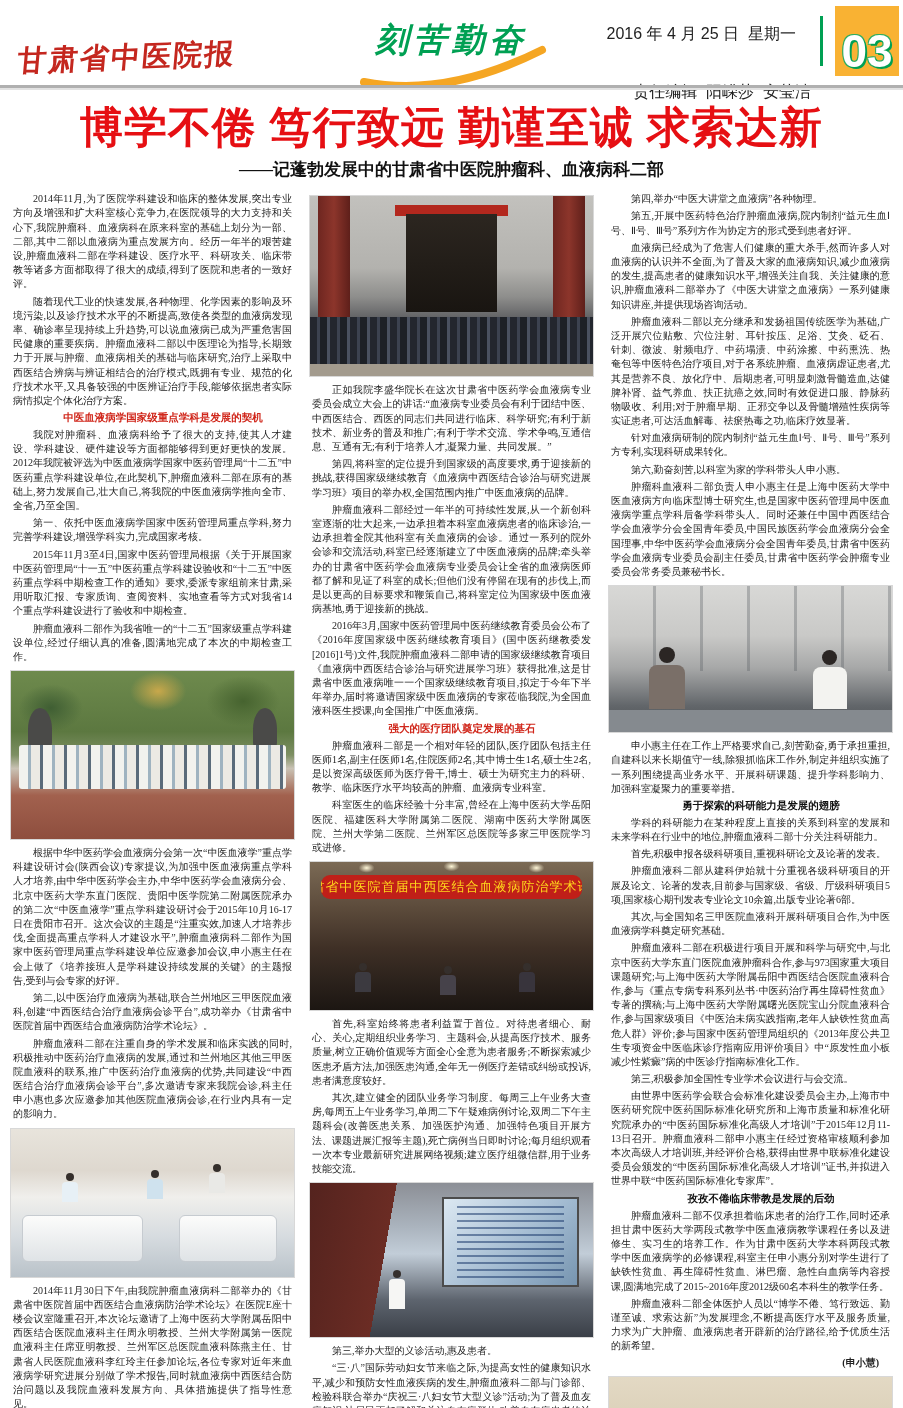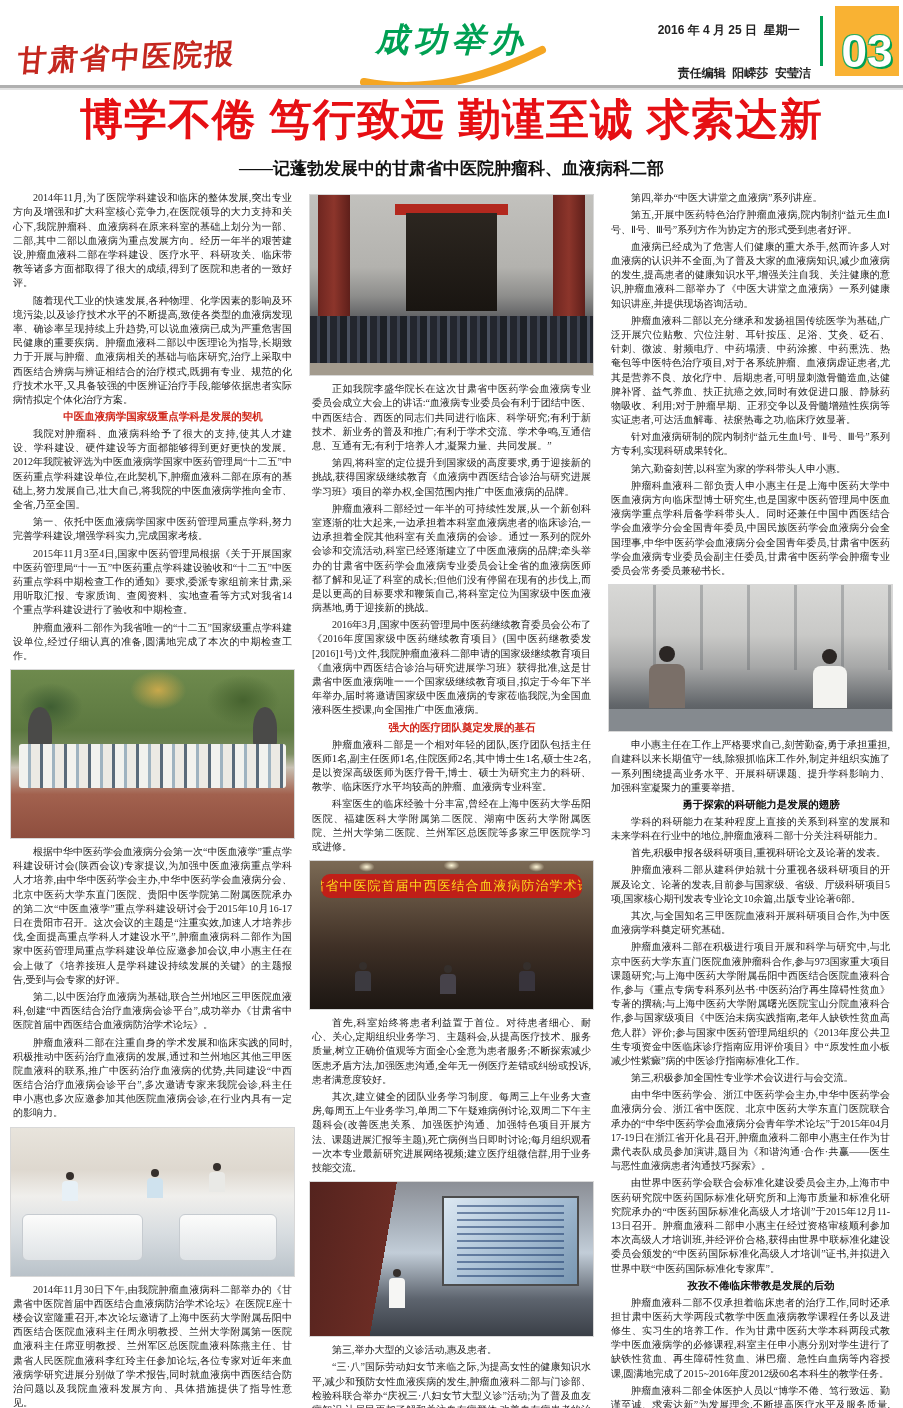--- a/index.html
+++ b/index.html
@@ -6,32 +6,32 @@
   .page{width:903px;height:1408px;margin:0 auto;background:#ffffff;position:relative;overflow:hidden;
         font-family:"Liberation Sans",sans-serif;color:#222;}
   
   .masthead{position:relative;height:88px;}
   .paper-title{position:absolute;left:18px;top:38px;font-family:"DejaVu Serif",serif;font-weight:bold;
         font-size:29px;color:#c4271f;letter-spacing:2px;transform:skewX(-7deg) rotate(-2deg);}
   .section-wrap{position:absolute;left:50%;top:18px;transform:translateX(-50%);text-align:center;width:240px;}
   .section-title{font-family:"DejaVu Serif",serif;font-style:italic;font-weight:bold;
         font-size:33px;color:#00a053;letter-spacing:5px;position:relative;z-index:2;}
   .swoosh{position:absolute;left:14px;top:26px;z-index:1;}
-  .date-block{position:absolute;right:92px;top:20px;font-size:12px;font-weight:bold;color:#222;
+  .date-block{position:absolute;right:92px;top:20px;font-size:16px;font-weight:normal;color:#222;
         line-height:1.8;text-align:left;white-space:pre;}
   .green-rule{position:absolute;right:80px;top:16px;width:3px;height:50px;background:#00a053;}
   .page-box{position:absolute;right:4px;top:6px;width:64px;height:70px;background:#f9b233;
         display:flex;align-items:center;justify-content:center;}
   .page-num{font-size:46px;font-weight:bold;color:#ffffff;
         text-shadow:2px 2px 0 #00a053,-1px -1px 0 #2fae62,1px -1px 0 #2fae62,-1px 1px 0 #2fae62;margin-top:20px;}
   .masthead-rule{position:absolute;left:0;right:0;bottom:0;height:3px;background:#b0b0b0;box-shadow:0 2px 0 #e2e2e2;}
   
-  .headline-area{text-align:center;padding:8px 0 4px;}
+  .headline-area{text-align:center;padding:16px 0 4px;}
   .headline{margin:0;font-size:43px;font-weight:900;color:#e60f13;letter-spacing:1px;line-height:1.1;}
-  .deck{margin:14px 0 4px;font-family:"Liberation Serif",serif;font-size:17px;color:#111;font-weight:bold;}
+  .deck{margin:7px 0 4px;font-family:"Liberation Serif",serif;font-size:17px;color:#111;font-weight:bold;}
   
   .columns{display:flex;gap:14px;padding:0 10px;height:1238px;}
   .col{flex:1;min-width:0;overflow:hidden;}
   p.t{margin:3px;font-family:"Liberation Serif",serif;font-size:10px;line-height:1.42;text-align:justify;
       text-indent:2em;color:#1d1d1d;}
   p.sh{margin:2px 0;font-family:"Liberation Serif",serif;font-size:10.5px;font-weight:bold;text-indent:2em;text-align:center;}
   p.sh.red{color:#d0261a;}
   p.sh.blk{color:#111;}
   .byline{font-family:"Liberation Serif",serif;font-size:10px;text-align:right;padding-right:14px;font-weight:bold;}
   
@@ -99,21 +99,21 @@
 <body>
 
 <div class="page">
 
   <div class="masthead">
     <div class="paper-title">甘肃省中医院报</div>
     <div class="section-wrap">
       <svg class="swoosh" width="210" height="46" viewBox="0 0 210 46">
         <path d="M18,38 Q100,54 196,6" stroke="#f5a623" stroke-width="8" fill="none" stroke-linecap="round"></path>
       </svg>
-      <div class="section-title">成功举办</div>
+      <div class="section-title">刻苦勤奋</div>
     </div>
     <div class="date-block"><span>2016 年 4 月 25 日  星期一</span><br>
       <span>责任编辑  阳嵘莎  安莹洁</span></div>
     <div class="green-rule"></div>
     <div class="page-box">
       <span class="page-num">03</span>
     </div>
     <div class="masthead-rule"></div>
   </div>
 
@@ -198,21 +198,21 @@
         <div class="fig" style="left:28%;bottom:18%">
             <div class="h"></div>
             <div class="b" style="background:#f6f6f4;height:30px"></div>
           </div>
       </div>
       <p class="t">第三,举办大型的义诊活动,惠及患者。</p>
       <p class="t">“三·八”国际劳动妇女节来临之际,为提高女性的健康知识水平,减少和预防女性血液疾病的发生,肿瘤血液科二部与门诊部、检验科联合举办“庆祝三·八妇女节大型义诊”活动;为了普及血友病知识,让居民更加了解和关注血友病群体,改善血友病患者的治疗和生活环境,让血友病患者树立正确的治疗观念和战胜病魔的信心,在“世界血友病日”举办义诊活动;为降低癌症发病率、做到早发现、早诊治、早治疗,最大限度提高患者生存质量,推进癌症防控事业的发展,在世界抗癌日来临之际,举办“我们能我能战胜癌症”大型主题义诊活动。</p>
     </div>
 
     <div class="col">
-      <p class="t">第四,举办“中医大讲堂之血液病”系列讲座。</p>
+      <p class="t">第四,举办“中医大讲堂之血液病”各种物理。</p>
       <p class="t">第五,开展中医药特色治疗肿瘤血液病,院内制剂“益元生血Ⅰ号、Ⅱ号、Ⅲ号”系列方作为协定方的形式受到患者好评。</p>
       <p class="t">血液病已经成为了危害人们健康的重大杀手,然而许多人对血液病的认识并不全面,为了普及大家的血液病知识,减少血液病的发生,提高患者的健康知识水平,增强关注自我、关注健康的意识,肿瘤血液科二部举办了《中医大讲堂之血液病》一系列健康知识讲座,并提供现场咨询活动。</p>
       <p class="t">肿瘤血液科二部以充分继承和发扬祖国传统医学为基础,广泛开展穴位贴敷、穴位注射、耳针按压、足浴、艾灸、砭石、针刺、微波、射频电疗、中药塌渍、中药涂擦、中药熏洗、热奄包等中医特色治疗项目,对于各系统肿瘤、血液病虚证患者,尤其是营养不良、放化疗中、后期患者,可明显刺激骨髓造血,达健脾补肾、益气养血、扶正抗癌之效,同时有效促进口服、静脉药物吸收、利用;对于肿瘤早期、正邪交争以及骨髓增殖性疾病等实证患者,可达活血解毒、祛瘀热毒之功,临床疗效显著。</p>
       <p class="t">针对血液病研制的院内制剂“益元生血Ⅰ号、Ⅱ号、Ⅲ号”系列方专利,实现科研成果转化。</p>
       <p class="t">第六,勤奋刻苦,以科室为家的学科带头人申小惠。</p>
       <p class="t">肿瘤科血液科二部负责人申小惠主任是上海中医药大学中医血液病方向临床型博士研究生,也是国家中医药管理局中医血液病学重点学科后备学科带头人。同时还兼任中国中西医结合学会血液学分会全国青年委员,中国民族医药学会血液病分会全国理事,中华中医药学会血液病分会全国青年委员,甘肃省中医药学会血液病专业委员会副主任委员,甘肃省中医药学会肿瘤专业委员会常务委员兼秘书长。</p>
       <div class="photo" id="photo-f">
         <div class="cab"></div>
         <div class="pf" style="left:14%;bottom:16%;width:36px">
           <div class="ph" style="width:16px;height:16px"></div>
@@ -225,21 +225,20 @@
         <div class="desk"></div>
       </div>
       <p class="t">申小惠主任在工作上严格要求自己,刻苦勤奋,勇于承担重担,自建科以来长期值守一线,除狠抓临床工作外,制定并组织实施了一系列围绕提高业务水平、开展科研课题、提升学科影响力、加强科室凝聚力的重要举措。</p>
       <p class="sh blk">勇于探索的科研能力是发展的翅膀</p>
       <p class="t">学科的科研能力在某种程度上直接的关系到科室的发展和未来学科在行业中的地位,肿瘤血液科二部十分关注科研能力。</p>
       <p class="t">首先,积极申报各级科研项目,重视科研论文及论著的发表。</p>
       <p class="t">肿瘤血液科二部从建科伊始就十分重视各级科研项目的开展及论文、论著的发表,目前参与国家级、省级、厅级科研项目5项,国家核心期刊发表专业论文10余篇,出版专业论著6部。</p>
       <p class="t">其次,与全国知名三甲医院血液科开展科研项目合作,为中医血液病学科奠定研究基础。</p>
       <p class="t">肿瘤血液科二部在积极进行项目开展和科学与研究中,与北京中医药大学东直门医院血液肿瘤科合作,参与973国家重大项目课题研究;与上海中医药大学附属岳阳中西医结合医院血液科合作,参与《重点专病专科系列丛书·中医药治疗再生障碍性贫血》专著的撰稿;与上海中医药大学附属曙光医院宝山分院血液科合作,参与国家级项目《中医治未病实践指南,老年人缺铁性贫血高危人群》评价;参与国家中医药管理局组织的《2013年度公共卫生专项资金中医临床诊疗指南应用评价项目》中“原发性血小板减少性紫癜”病的中医诊疗指南标准化工作。</p>
       <p class="t">第三,积极参加全国性专业学术会议进行与会交流。</p>
-      <p class="t">由中华中医药学会、浙江中医药学会主办,中华中医药学会血液病分会、浙江省中医院、北京中医药大学东直门医院联合承办的“中华中医药学会血液病分会青年学术论坛”于2015年04月17-19日在浙江省开化县召开,肿瘤血液科二部申小惠主任作为甘肃代表队成员参加演讲,题目为《和谐沟通·合作·共赢——医生与恶性血液病患者沟通技巧探索》。</p>
       <p class="t">由世界中医药学会联合会标准化建设委员会主办,上海市中医药研究院中医药国际标准化研究所和上海市质量和标准化研究院承办的“中医药国际标准化高级人才培训”于2015年12月11-13日召开。肿瘤血液科二部申小惠主任经过资格审核顺利参加本次高级人才培训班,并经评价合格,获得由世界中联标准化建设委员会颁发的“中医药国际标准化高级人才培训”证书,并拟进入世界中联“中医药国际标准化专家库”。</p>
       <p class="sh blk">孜孜不倦临床带教是发展的后劲</p>
       <p class="t">肿瘤血液科二部不仅承担着临床患者的治疗工作,同时还承担甘肃中医药大学两段式教学中医血液病教学课程任务以及进修生、实习生的培养工作。作为甘肃中医药大学本科两段式教学中医血液病学的必修课程,科室主任申小惠分别对学生进行了缺铁性贫血、再生障碍性贫血、淋巴瘤、急性白血病等内容授课,圆满地完成了2015~2016年度2012级60名本科生的教学任务。</p>
       <p class="t">肿瘤血液科二部全体医护人员以“博学不倦、笃行致远、勤谨至诚、求索达新”为发展理念,不断提高医疗水平及服务质量,力求为广大肿瘤、血液病患者开辟新的治疗路径,给予优质生活的新希望。</p>
       <div class="byline">(申小慧)</div>
       <div class="photo" id="photo-g">
         
         
         
         

